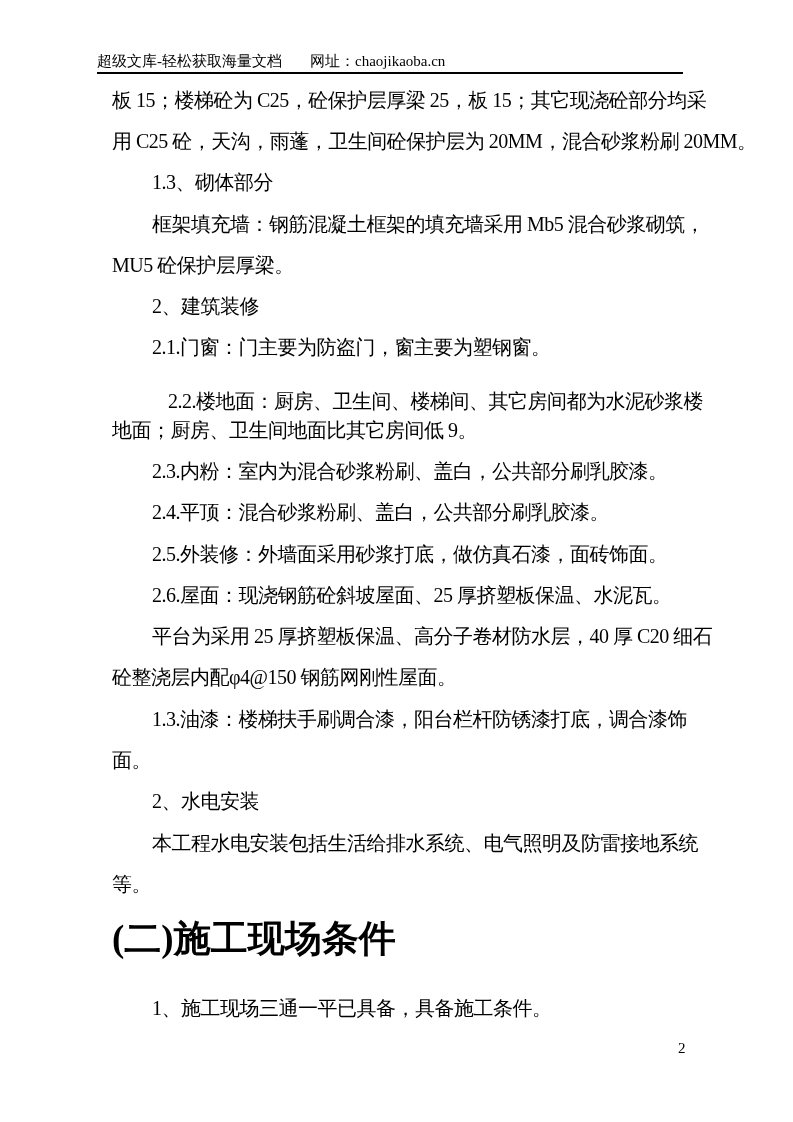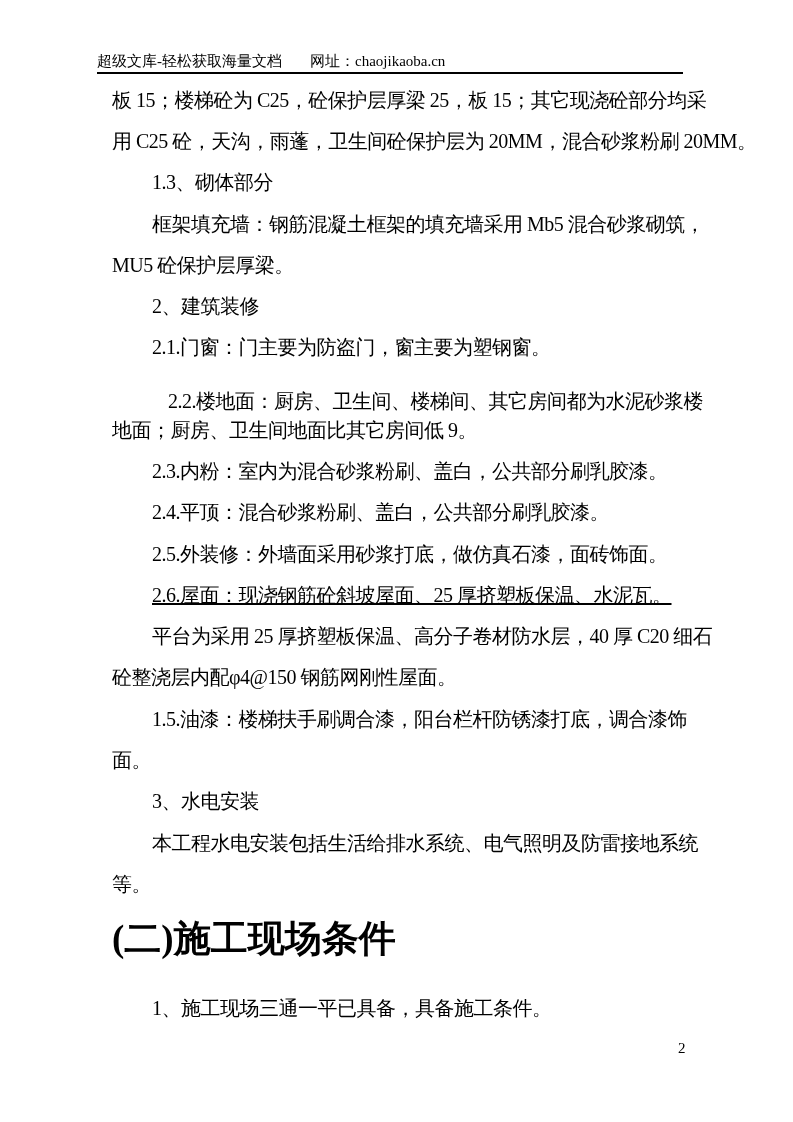--- a/index.html
+++ b/index.html
@@ -68,25 +68,25 @@
     <div class="line" style="top: 170px; left: 152px;">1.3、砌体部分</div>
     <div class="line" style="top: 212px; left: 152px;">框架填充墙：钢筋混凝土框架的填充墙采用 Mb5 混合砂浆砌筑，</div>
     <div class="line" style="top: 253px; left: 112px;">MU5 砼保护层厚梁。</div>
     <div class="line" style="top: 294px; left: 152px;">2、建筑装修</div>
     <div class="line" style="top: 335px; left: 152px;">2.1.门窗：门主要为防盗门，窗主要为塑钢窗。</div>
     <div class="line" style="top: 377px; left: 168px; margin-top: 12px;">2.2.楼地面：厨房、卫生间、楼梯间、其它房间都为水泥砂浆楼</div>
     <div class="line" style="top: 418px; left: 112px;">地面；厨房、卫生间地面比其它房间低 9。</div>
     <div class="line" style="top: 459px; left: 152px;">2.3.内粉：室内为混合砂浆粉刷、盖白，公共部分刷乳胶漆。</div>
     <div class="line" style="top: 500px; left: 152px;">2.4.平顶：混合砂浆粉刷、盖白，公共部分刷乳胶漆。</div>
     <div class="line" style="top: 542px; left: 152px; text-align: right;">2.5.外装修：外墙面采用砂浆打底，做仿真石漆，面砖饰面。</div>
-    <div class="line" style="top: 583px; left: 152px; text-decoration: underline;">2.6.屋面：现浇钢筋砼斜坡屋面、25 厚挤塑板保温、水泥瓦。</div>
+    <div class="line" style="top: 583px; left: 152px;">2.6.屋面：现浇钢筋砼斜坡屋面、25 厚挤塑板保温、水泥瓦。</div>
     <div class="line" style="top: 624px; left: 152px;">平台为采用 25 厚挤塑板保温、高分子卷材防水层，40 厚 C20 细石</div>
     <div class="line" style="top: 665px; left: 112px;">砼整浇层内配φ4@150 钢筋网刚性屋面。</div>
-    <div class="line" style="top: 707px; left: 152px;">1.5.油漆：楼梯扶手刷调合漆，阳台栏杆防锈漆打底，调合漆饰</div>
+    <div class="line" style="top: 707px; left: 152px;">1.3.油漆：楼梯扶手刷调合漆，阳台栏杆防锈漆打底，调合漆饰</div>
     <div class="line" style="top: 748px; left: 112px;">面。</div>
-    <div class="line" style="top: 789px; left: 152px;">3、水电安装</div>
+    <div class="line" style="top: 789px; left: 152px;">2、水电安装</div>
     <div class="line" style="top: 831px; left: 152px;">本工程水电安装包括生活给排水系统、电气照明及防雷接地系统</div>
     <div class="line" style="top: 872px; left: 112px;">等。</div>
     <div class="line heading" style="top: 916px; left: 112px;">(二)施工现场条件</div>
     <div class="line" style="top: 996px; left: 152px;">1、施工现场三通一平已具备，具备施工条件。</div>
   </div>
 
 <div class="pagenum">2</div>
 
 </body></html>

